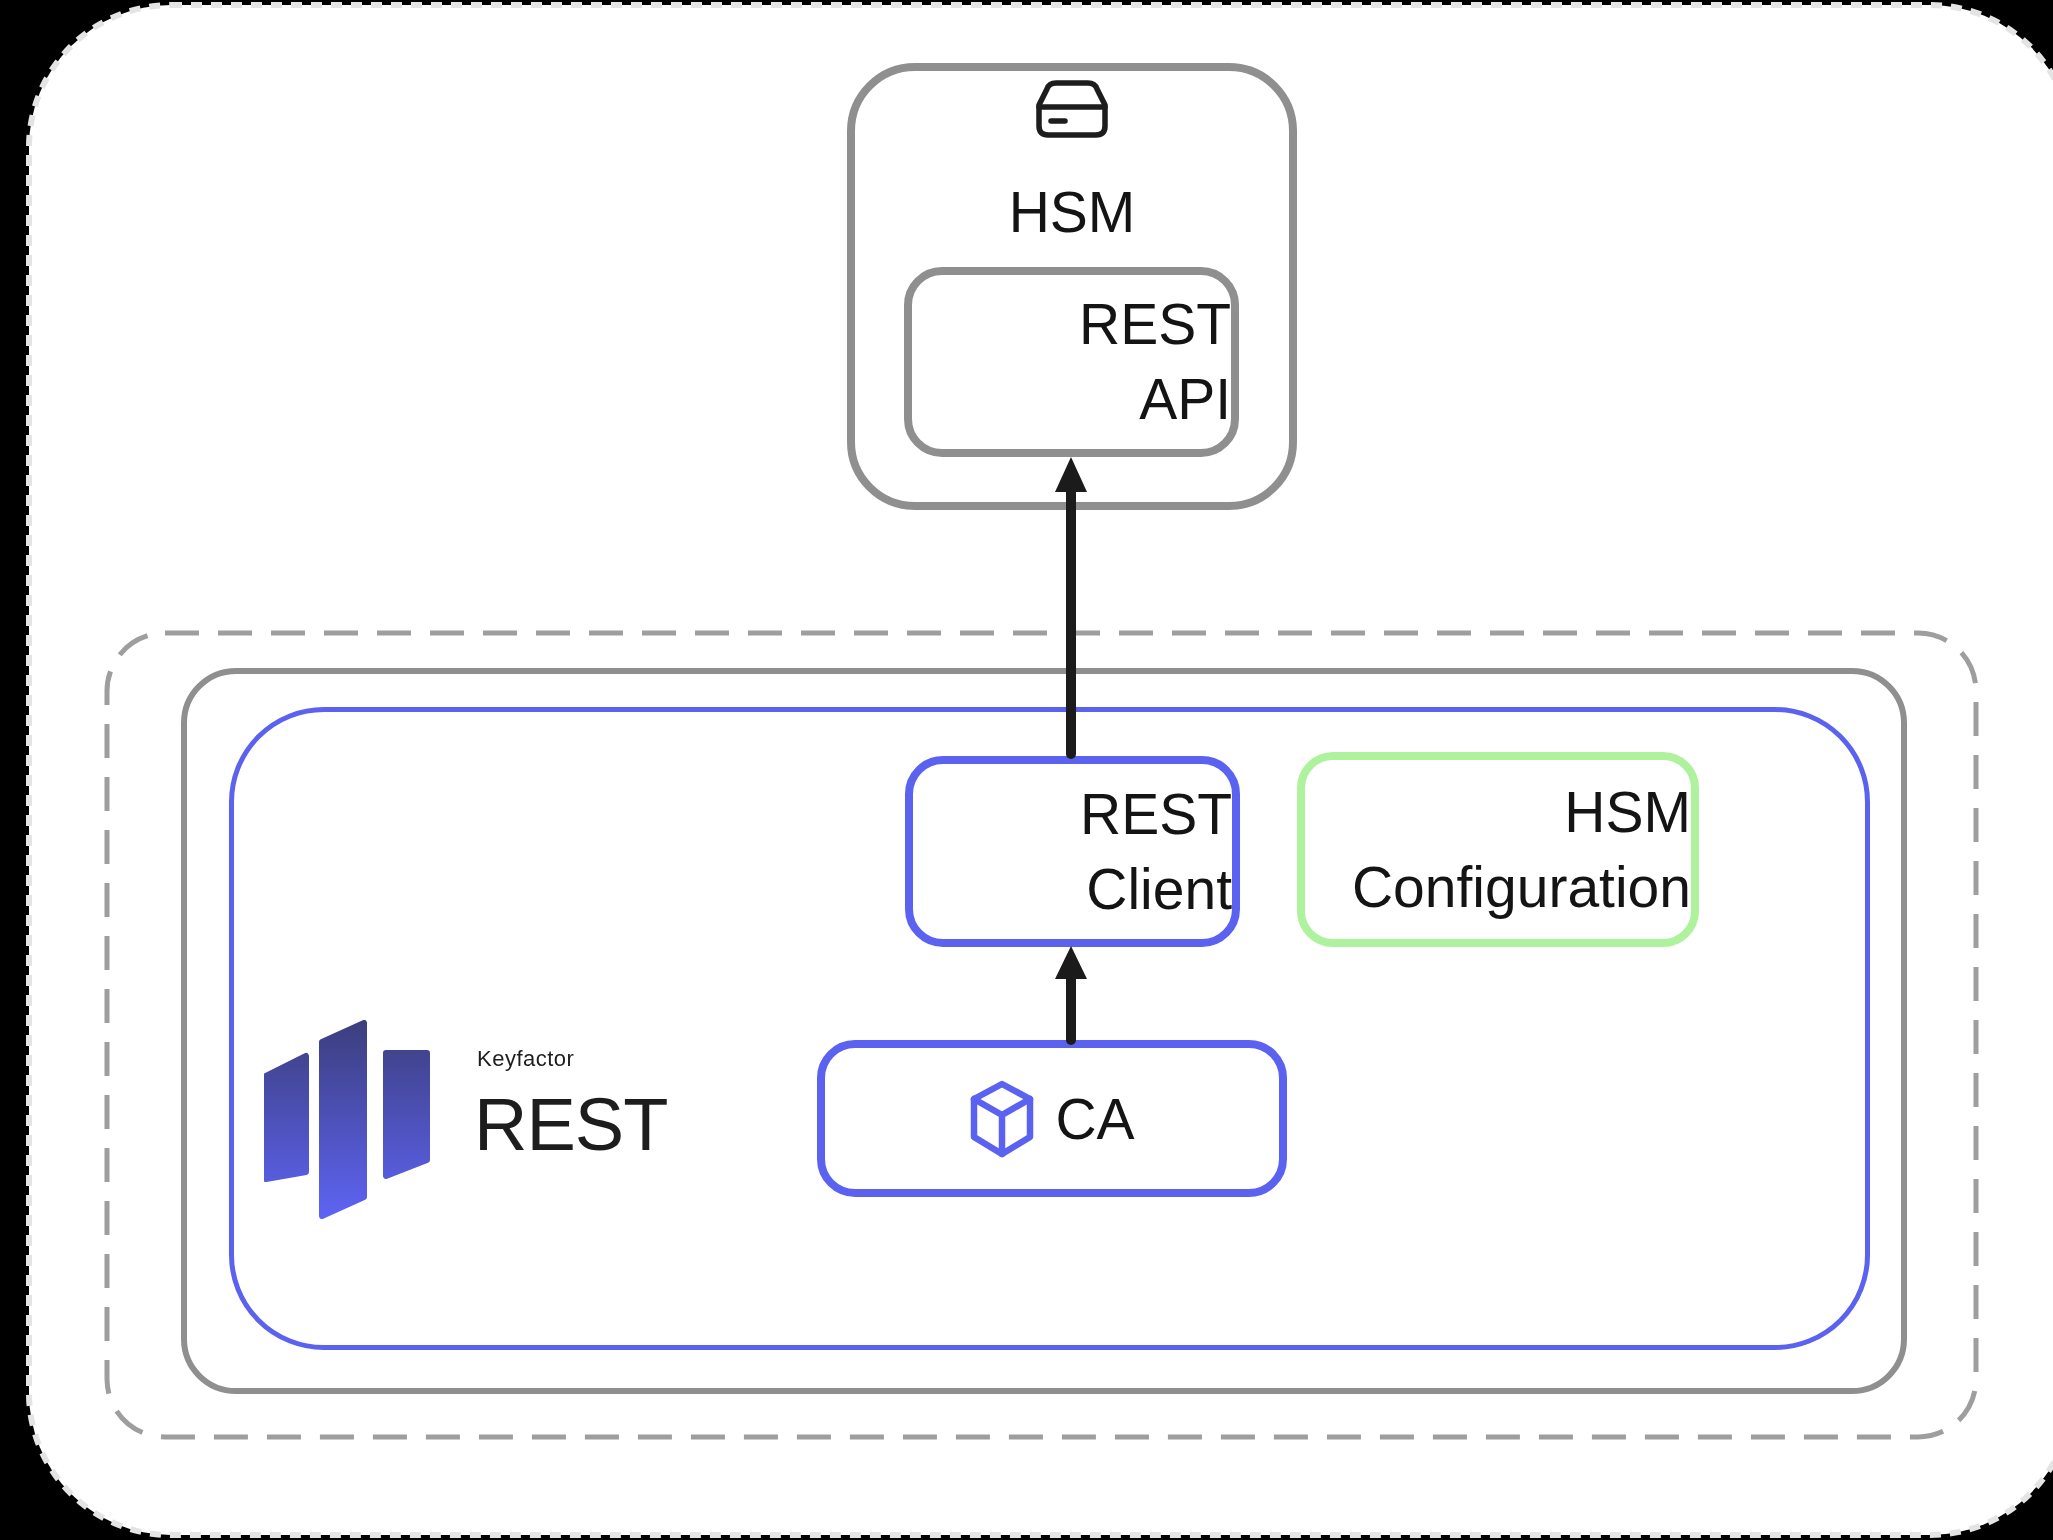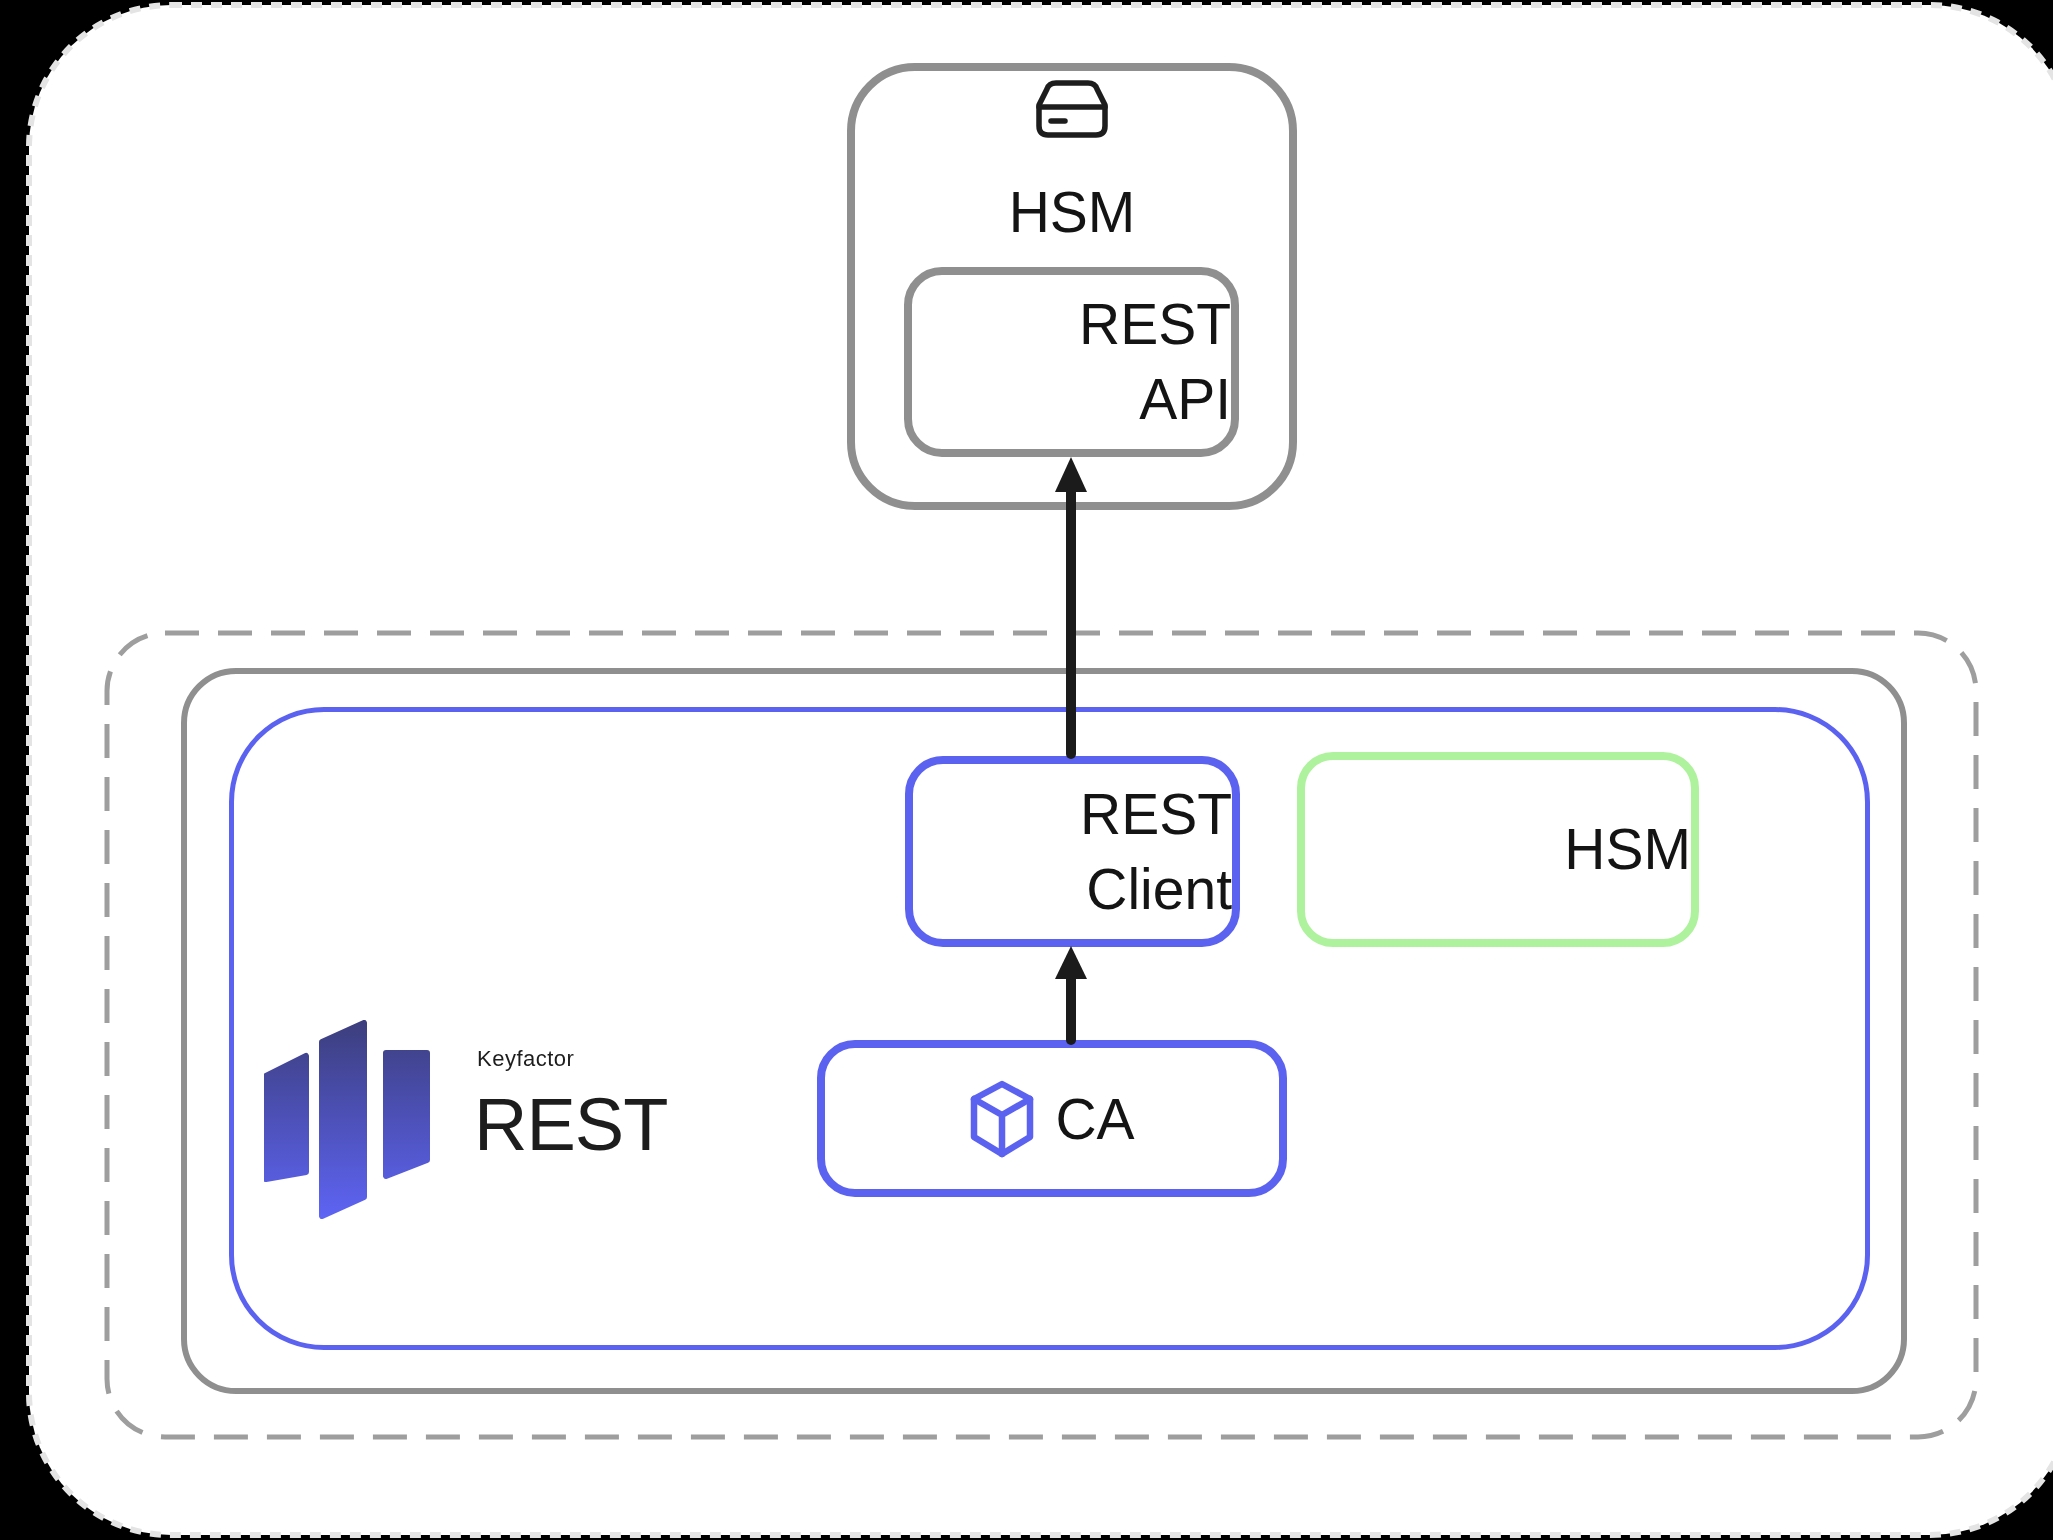--- a/index.html
+++ b/index.html
@@ -126,20 +126,21 @@
     <div class="lbl">API</div>
   </div>
 
   <div class="box rest-client-box two-line">
     <div class="lbl">REST</div>
     <div class="lbl">Client</div>
   </div>
 
   <div class="box hsm-config-box two-line">
     <div class="lbl">HSM</div>
+    <div class="lbl">Configuration</div>
   </div>
 
   <div class="box ca-box">
     <svg class="cube-icon" width="66" height="80" viewBox="0 0 66 80">
       <polygon class="cubestroke" points="33,5 61,20 61,58 33,75 5,58 5,20"></polygon>
       <path class="cubestroke" d="M5 20 L33 36 L61 20 M33 36 V75"></path>
     </svg>
     <div class="ca-label">CA</div>
   </div>
 

